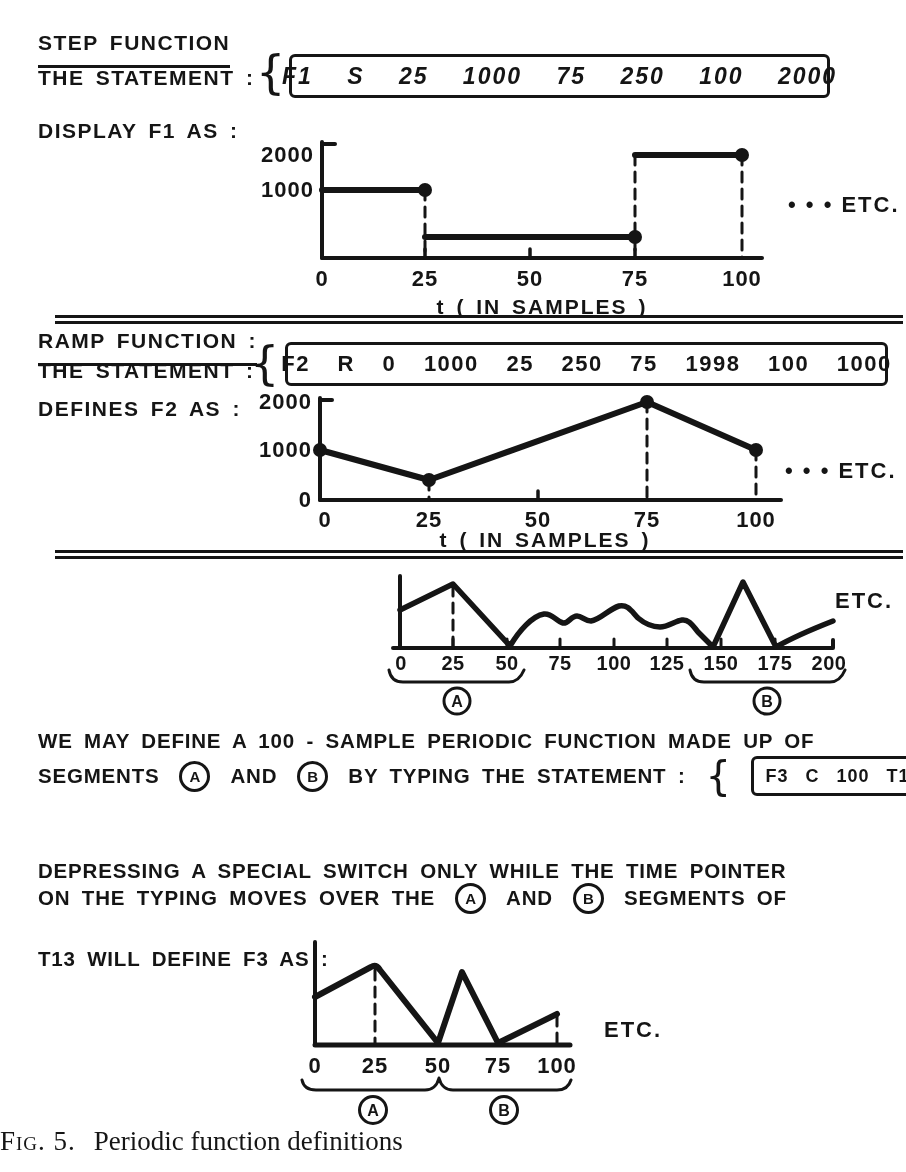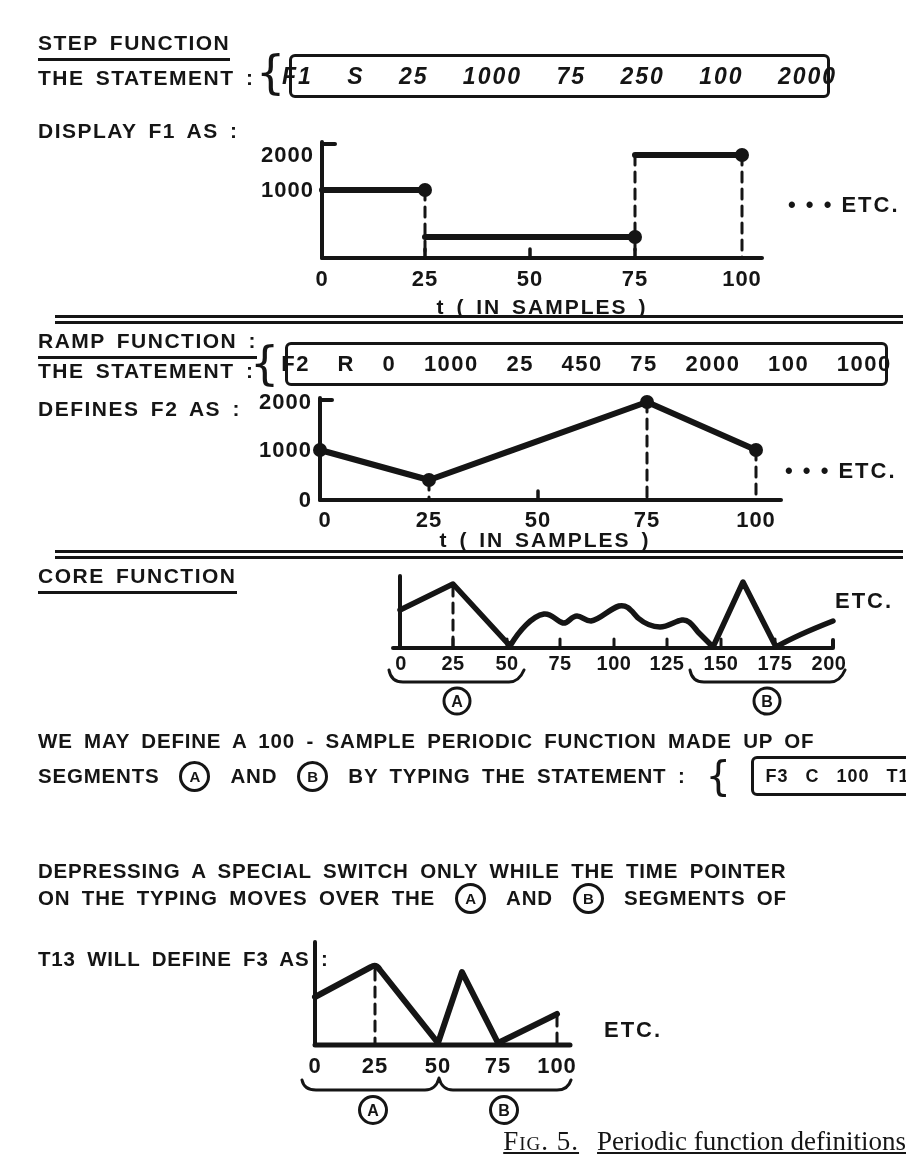--- a/index.html
+++ b/index.html
@@ -2,21 +2,21 @@
 <html><head>
 <meta charset="utf-8">
 <style>
   :root{ --ink:#151515; --bg:#ffffff; }
   html,body{margin:0;padding:0;background:#e8e8e8;}
   .page{position:relative;width:906px;height:1172px;background:var(--bg);overflow:hidden;
         font-family:"Liberation Sans",sans-serif;color:var(--ink);}
   .abs{position:absolute;}
   .txt{font-weight:700;font-size:21px;letter-spacing:1.5px;word-spacing:4px;white-space:nowrap;color:var(--ink);}
   .para{font-size:20.5px;letter-spacing:.8px;word-spacing:5px;}
-  .heading{border-bottom:3px solid var(--ink);padding-bottom:3px;display:inline-block;}
+  .heading{border-bottom:3px solid var(--ink);padding-bottom:10px;display:inline-block;}
   .bigbrace{font-family:"DejaVu Sans",sans-serif;font-weight:400;font-size:46px;line-height:1;color:var(--ink);}
   .stmtbox{border:3.5px solid var(--ink);border-radius:6px;display:flex;align-items:center;
            justify-content:center;background:var(--bg);box-sizing:border-box;}
   .stmtbox span{font-weight:700;white-space:nowrap;}
   .box1 span{font-size:23px;letter-spacing:2px;word-spacing:26px;font-style:italic;}
   .box2 span{font-size:22px;letter-spacing:1.5px;word-spacing:20px;}
   .box3 span{font-size:18px;letter-spacing:1px;word-spacing:11px;}
   .rule{left:55px;width:848px;height:9px;box-sizing:border-box;
         border-top:3px solid var(--ink);border-bottom:3px solid var(--ink);}
   .row{display:flex;align-items:center;gap:20px;}
@@ -26,21 +26,21 @@
   svg{overflow:visible;}
   svg .ln{stroke:var(--ink);fill:none;stroke-linecap:round;stroke-linejoin:round;}
   svg .dash{stroke-dasharray:10 7;}
   svg .dot{fill:var(--ink);stroke:none;}
   svg text{fill:var(--ink);font-family:"Liberation Sans",sans-serif;font-weight:700;}
   svg .tick-lbl{font-size:22px;letter-spacing:1px;}
   svg .tick-sm{font-size:20px;letter-spacing:.5px;}
   svg .axis-lbl{font-size:21px;letter-spacing:2px;word-spacing:3px;}
   svg .etc{font-size:22px;letter-spacing:2px;}
   svg .seg{font-size:16px;letter-spacing:0;}
-  .caption{width:906px;text-align:right;font-family:"Liberation Serif",serif;font-size:27px;color:var(--ink);text-decoration:underline;}
+  .caption{width:906px;text-align:left;font-family:"Liberation Serif",serif;font-size:27px;color:var(--ink);}
   .caption .sc{font-variant:small-caps;letter-spacing:1px;}
   .caption .cap-text{margin-left:18px;}
 </style>
 </head>
 <body>
 
 <div class="page">
 
   <div class="abs txt heading" style="left:38px;top:31px">STEP FUNCTION</div>
 
@@ -73,21 +73,21 @@
     <text class="axis-lbl" x="357" y="186" text-anchor="middle">t ( IN SAMPLES )</text>
   </svg>
 
   <div class="abs rule" style="top:315px"></div>
 
   <div class="abs txt heading" style="left:38px;top:329px">RAMP FUNCTION :</div>
 
   <div class="abs txt" style="left:38px;top:359px">THE STATEMENT :</div>
   <div class="abs bigbrace" style="left:250px;top:340px">{</div>
   <div class="abs stmtbox box2" style="left:285px;top:342px;width:603px;height:44px">
-    <span>F2 R 0 1000 25 450 75 2000 100 1000</span>
+    <span>F2 R 0 1000 25 250 75 1998 100 1000</span>
   </div>
 
   <div class="abs txt" style="left:38px;top:397px">DEFINES F2 AS :</div>
 
   <svg class="abs" style="left:185px;top:386px" width="720" height="180" viewBox="0 0 720 180">
     <path class="ln" stroke-width="4" d="M135,12 V114"></path>
     <path class="ln" stroke-width="4" d="M135,14 h12"></path>
     <path class="ln" stroke-width="4" d="M135,114 H596"></path>
     <path class="ln" stroke-width="3.5" d="M353,114 v-9"></path>
     <path class="ln dash" stroke-width="3" d="M244,94 V114 M462,16 V114 M571,64 V114"></path>
@@ -103,21 +103,20 @@
     <text class="tick-lbl" x="244" y="141" text-anchor="middle">25</text>
     <text class="tick-lbl" x="353" y="141" text-anchor="middle">50</text>
     <text class="tick-lbl" x="462" y="141" text-anchor="middle">75</text>
     <text class="tick-lbl" x="571" y="141" text-anchor="middle">100</text>
     <text class="etc" x="600" y="92">• • •  ETC.</text>
     <text class="axis-lbl" x="360" y="161" text-anchor="middle">t ( IN SAMPLES )</text>
   </svg>
 
   <div class="abs rule" style="top:550px"></div>
 
-  <div class="abs txt heading" style="left:38px;top:564px">CORE FUNCTION</div>
 
 
   <svg class="abs" style="left:385px;top:570px" width="521" height="150" viewBox="0 0 521 150">
     <path class="ln" stroke-width="4" d="M15,6 V78"></path>
     <path class="ln" stroke-width="4" d="M8,78 H448 M448,78 V70"></path>
     <path class="ln" stroke-width="3" d="M68,78 v-9 M122,78 v-9 M175,78 v-9 M229,78 v-9 M282,78 v-9 M336,78 v-9 M390,78 v-9"></path>
     <path class="ln dash" stroke-width="3" d="M68,16 V78"></path>
     <path class="ln" stroke-width="5.5" d="M15,40 L68,14 L125,76 C134,61 147,46 159,44 C167,43 171,51 178,53 C183,54 186,46 192,46 C197,46 200,51 206,51 C215,50 224,39 234,36 C243,34 247,42 253,48 C259,53 267,57 275,57 C283,57 290,51 297,50 C304,49 308,56 313,62 L328,77 L358,12 L391,77 C405,69 425,60 448,51"></path>
     <text class="tick-sm" x="16" y="100" text-anchor="middle">0</text>
     <text class="tick-sm" x="68" y="100" text-anchor="middle">25</text>

